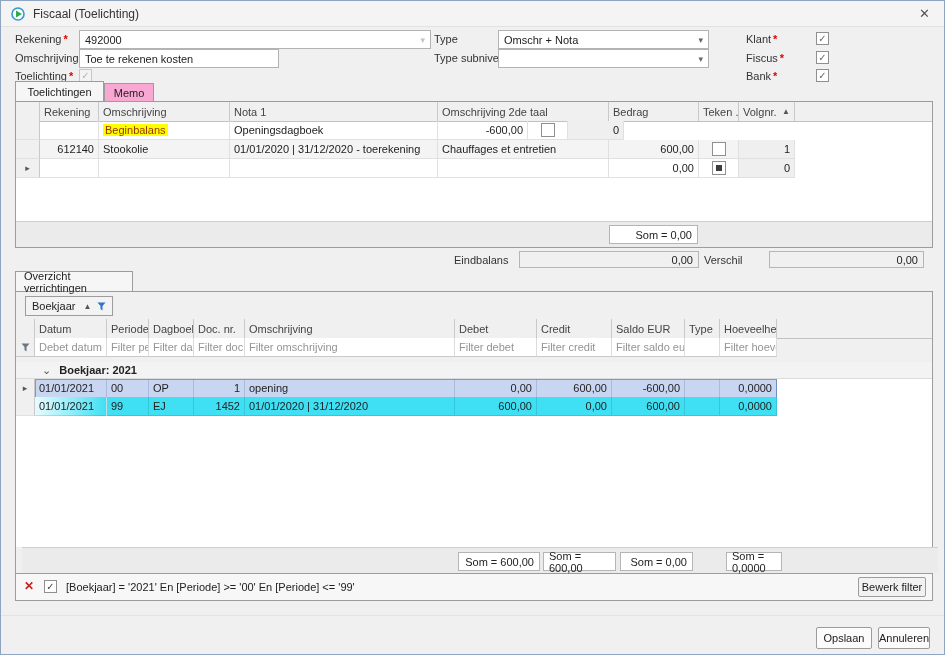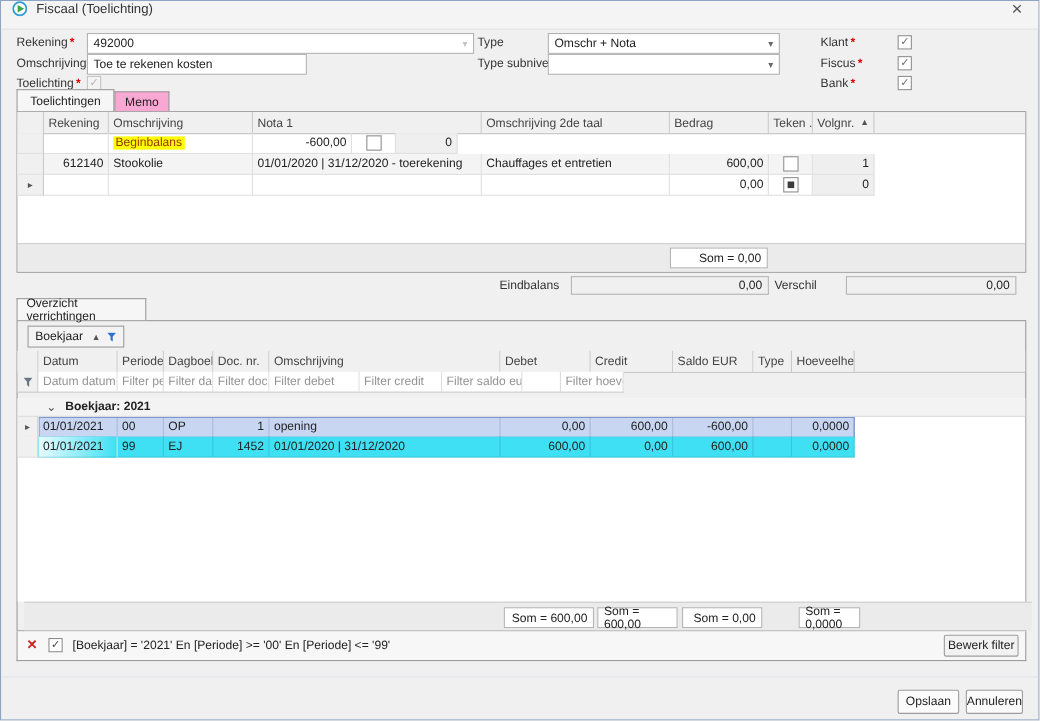--- a/index.html
+++ b/index.html
@@ -1,20 +1,20 @@
 <!DOCTYPE html>
 <html><head>
 <meta charset="utf-8">
 <style>
   html,body{margin:0;padding:0;background:#e8e8e8}
   .win{position:relative;width:945px;height:655px;background:#f0f0f0;border:1px solid #8ea4c0;
        box-sizing:border-box;font-family:"Liberation Sans",sans-serif;font-size:11px;color:#222;overflow:hidden}
   .abs{position:absolute;box-sizing:border-box}
   
-  .titlebar{left:0;top:0;right:0;height:26px;display:flex;padding:0 10px;
+  .titlebar{left:0;top:0;right:0;height:26px;display:flex;align-items:center;padding:0 10px;
             background:#f4f4f4;border-bottom:1px solid #e2e2e2}
   .title{margin-left:8px;font-size:12px;color:#333}
   .close{margin-left:auto;font-size:13px;color:#555;padding:0 4px;cursor:default}
   
   .lbl{white-space:nowrap;color:#333}
   .star{color:#e00000;font-weight:bold;margin-left:2px}
   .field{background:#fff;border:1px solid #b3b3b3;display:flex;align-items:center;
          padding:0 5px;height:19px;overflow:hidden;white-space:nowrap}
   .arrow{margin-left:auto;font-size:9px;color:#666}
   .arrow.dim{color:#c3c3c3}
@@ -147,20 +147,21 @@
         <span class="sorticon">▲</span>
       </div>
     </div>
 
     <div class="abs hrow" style="left:0;top:19px">
       <div class="dcell ind g1c0"></div>
       <div class="dcell g1c1 num"></div>
       <div class="dcell g1c2">
           <span class="hl">Beginbalans</span>
         </div>
+      <div class="dcell g1c3">Openingsdagboek</div>
       <div class="dcell g1c5 num">-600,00</div>
       <div class="dcell g1c6">
           <span class="gcb"></span>
         </div>
       <div class="dcell g1c7 volg">0</div>
     </div>
 
     <div class="abs hrow" style="left:0;top:38px;background:#f4f4f4">
       <div class="dcell ind g1c0"></div>
       <div class="dcell g1c1 num">612140</div>
@@ -235,24 +236,25 @@
       <div class="hcell g2c9">Type</div>
       <div class="hcell g2c10">Hoeveelheid</div>
     </div>
 
     <div class="abs hrow" style="left:0;top:46px;width:916px">
       <div class="fcell ind g2c0" style="justify-content:center">
         <svg width="9" height="9" viewBox="0 0 9 9">
             <path d="M0.5 0.5 H8.5 L5.5 4 V8.5 L3.5 7 V4 Z" fill="#6a7684"></path>
           </svg>
       </div>
-      <div class="fcell g2c1">Datum datum</div>
+      <div class="fcell g2c1">Debet datum</div>
       <div class="fcell g2c2">Filter pe...</div>
       <div class="fcell g2c3">Filter da...</div>
       <div class="fcell g2c4">Filter doc. nr.</div>
+      <div class="fcell g2c5">Filter omschrijving</div>
       <div class="fcell g2c6">Filter debet</div>
       <div class="fcell g2c7">Filter credit</div>
       <div class="fcell g2c8">Filter saldo eur</div>
       <div class="fcell g2c9"></div>
       <div class="fcell g2c10">Filter hoeve...</div>
     </div>
 
     <div class="abs" style="left:0;top:70px;width:916px;height:185px;background:#fff"></div>
 
     <div class="abs grouprow" style="left:0;top:70px;width:916px;height:17px">

